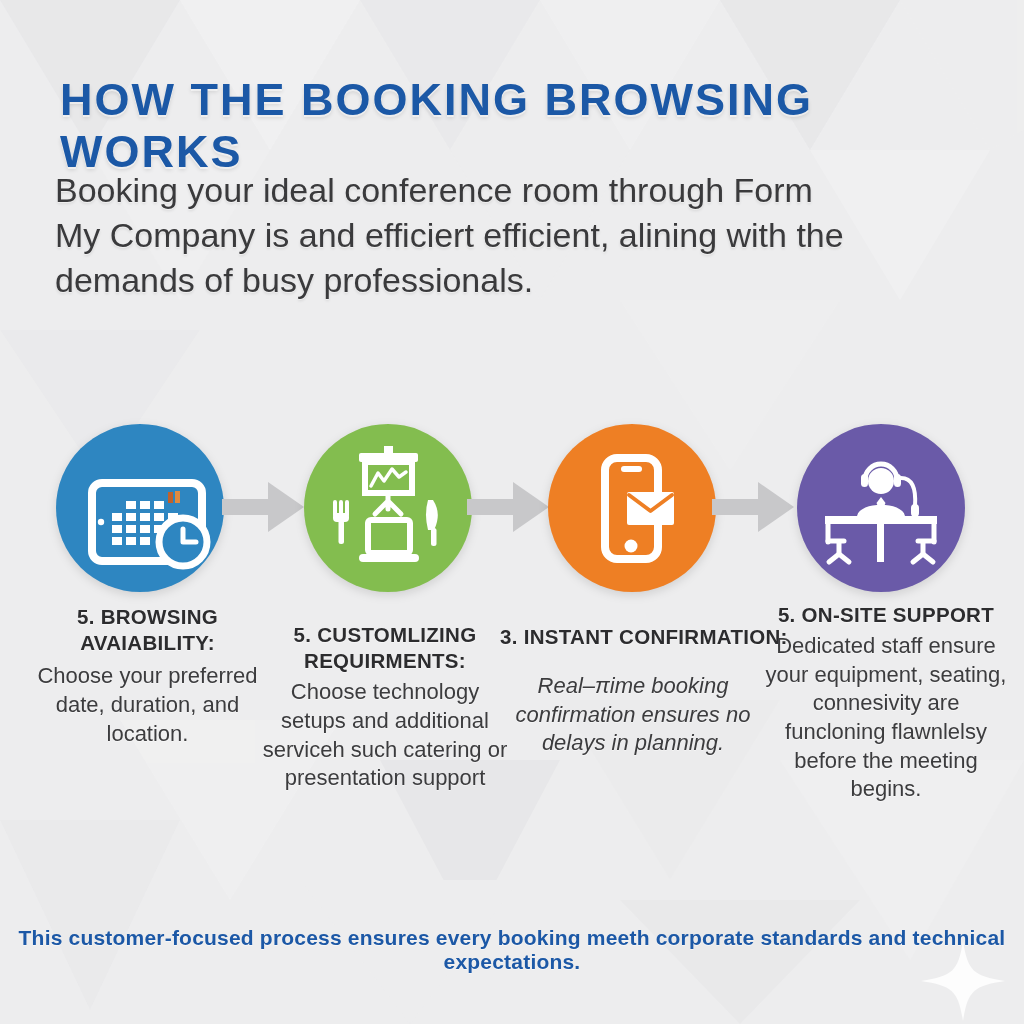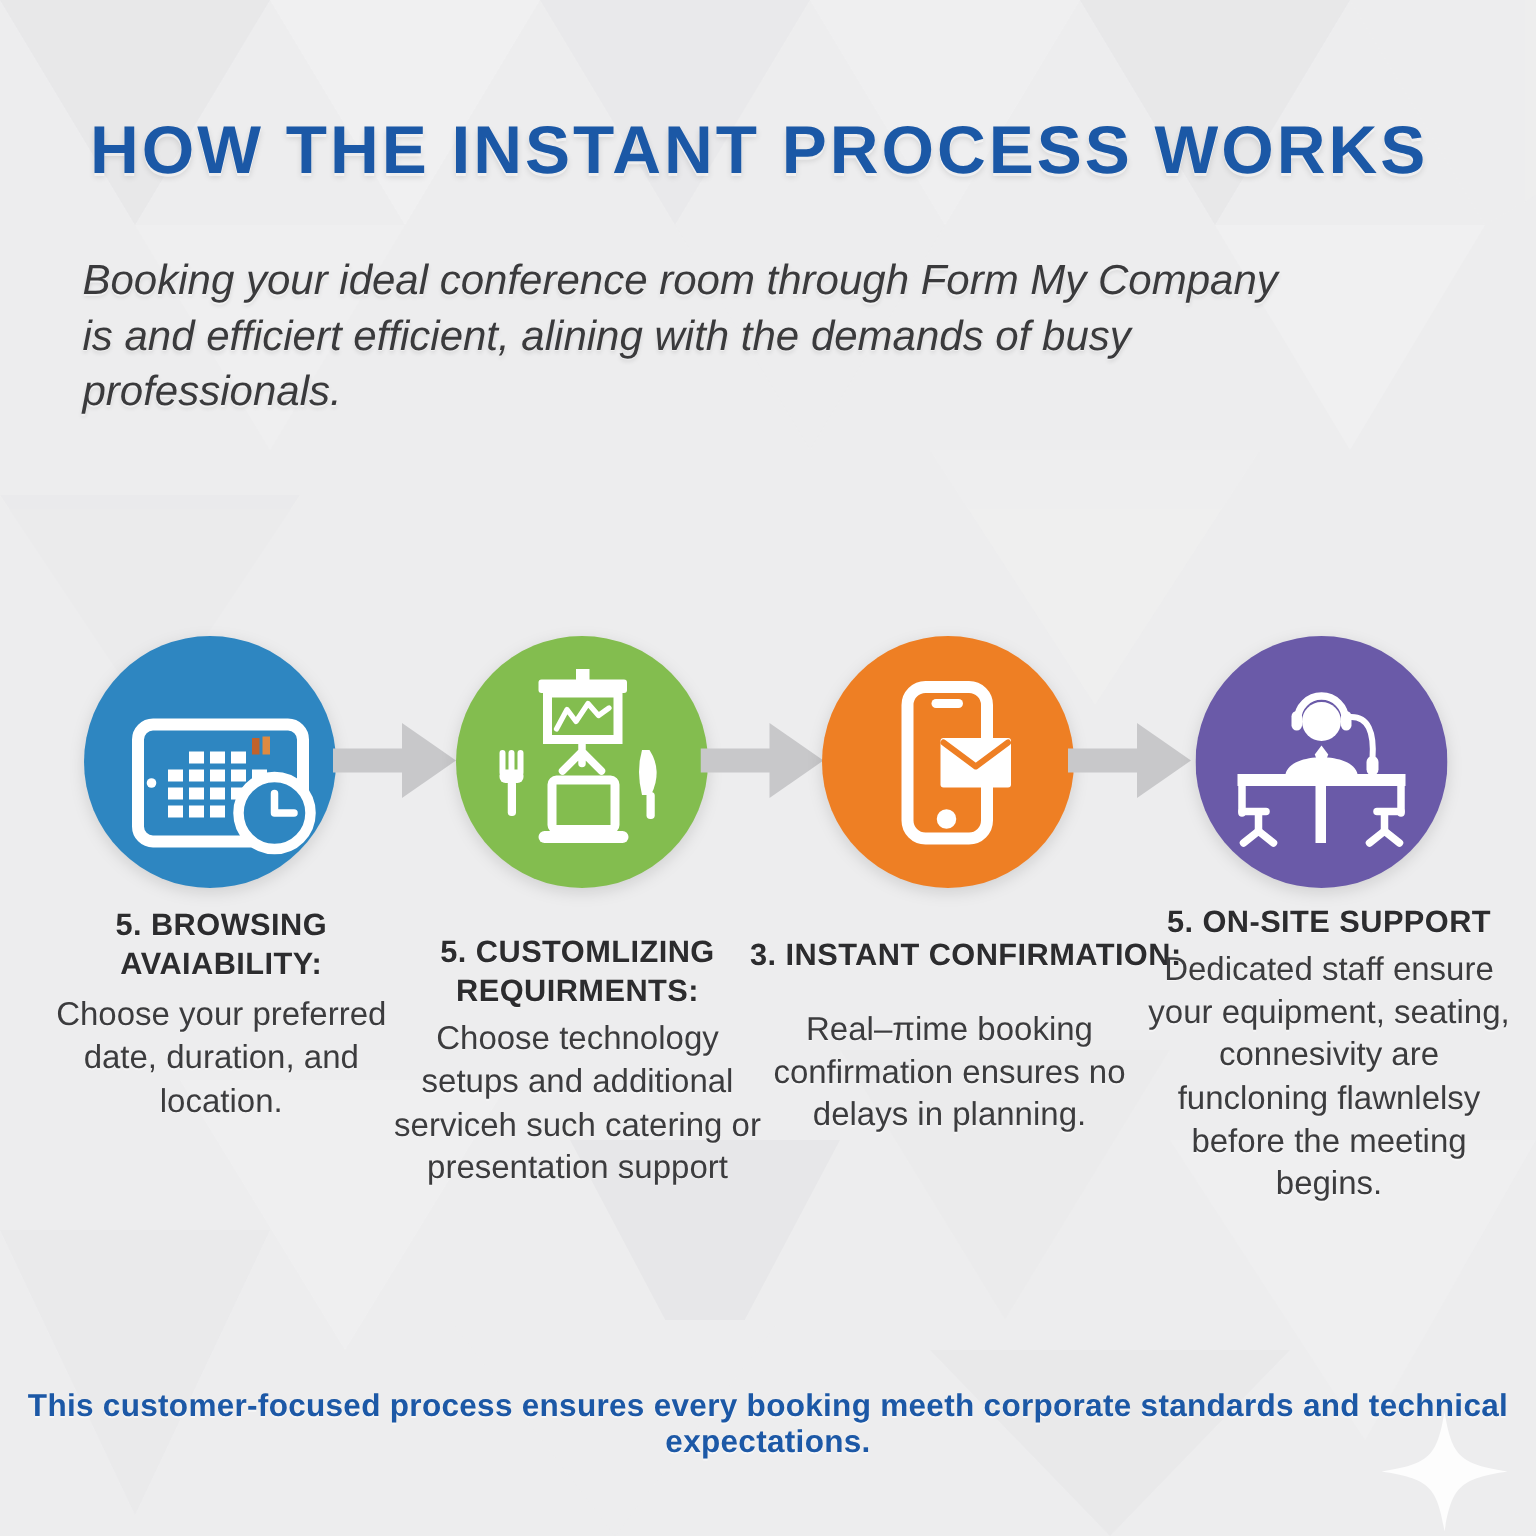--- a/index.html
+++ b/index.html
@@ -14,23 +14,22 @@
   .bg-pattern { position: absolute; inset: 0; pointer-events: none; }
 
   .title {
     position: absolute; left: 60px; top: 74px; width: 920px;
     font-size: 45px; font-weight: 800; letter-spacing: 2px;
     color: #1b58a6;
     text-shadow: 0 2px 0 rgba(255,255,255,.55), 0 3px 4px rgba(0,0,0,.12);
   }
   .intro {
     position: absolute; left: 55px; top: 168px; width: 800px;
-    font-size: 28px; line-height: 1.33; color: #3a3a3c;
+    font-size: 34px; line-height: 1.33; color: #3a3a3c;
     text-shadow: 0 1px 0 rgba(255,255,255,.5), 0 2px 3px rgba(0,0,0,.10);
-    font-style: italic;
   }
 
   .circle-wrap { position: absolute; width: 168px; height: 168px; top: 424px; }
   .c1 { left: 56px; }  .c2 { left: 304px; }  .c3 { left: 548px; }  .c4 { left: 797px; }
   .circle-wrap svg { width: 168px; height: 168px; display: block;
     filter: drop-shadow(0 3px 5px rgba(0,0,0,.12)); }
 
   .arrow { position: absolute; top: 477px; width: 84px; height: 60px; }
   .a1 { left: 222px; } .a2 { left: 467px; } .a3 { left: 712px; }
 
@@ -43,21 +42,21 @@
     font-size: 20.5px; font-weight: 800; line-height: 1.28; color: #2c2c2e;
     letter-spacing: 0.3px;
     text-shadow: 0 1px 0 rgba(255,255,255,.5);
   }
   .step-body {
     margin-top: 4px;
     font-size: 22px; line-height: 1.3; color: #3c3c3e;
     text-shadow: 0 1px 0 rgba(255,255,255,.45);
   }
   .s3 .step-heading { white-space: nowrap; }
-  .s3 .step-body { margin-top: 22px; }
+  .s3 .step-body { margin-top: 22px; font-style: italic; }
   .s1 .step-body { margin-top: 6px; }
 
   .footer-line {
     position: absolute; left: 0; top: 926px; width: 1024px;
     text-align: center; font-size: 21px; font-weight: 600;
     color: #1c58a6; letter-spacing: 0.2px;
     text-shadow: 0 1px 0 rgba(255,255,255,.5);
   }
   .sparkle { position: absolute; left: 918px; top: 938px; width: 90px; height: 86px; }
 </style>
@@ -82,21 +81,21 @@
       <polygon points="380,760 560,760 470,930" fill="#e3e3e5"></polygon>
       <polygon points="120,720 340,720 230,900" fill="#f2f2f3"></polygon>
       <polygon points="560,700 780,700 670,880" fill="#ebebec"></polygon>
       <polygon points="780,760 1024,760 910,960" fill="#f1f1f2"></polygon>
       <polygon points="0,820 180,820 90,1010" fill="#e8e8ea"></polygon>
       <polygon points="300,880 520,880 410,1024" fill="#ededee"></polygon>
       <polygon points="620,900 860,900 740,1024" fill="#e6e6e8"></polygon>
     </g>
   </svg>
 
-  <h1 class="title">HOW THE INSTANT PROCESS WORKS</h1>
+  <h1 class="title">HOW THE BOOKING BROWSING WORKS</h1>
 
   <p class="intro">Booking your ideal conference room through Form My Company is and efficiert efficient, alining with the demands of busy professionals.</p>
 
   <div class="circle-wrap c1">
     <svg viewBox="0 0 168 168">
       <circle cx="84" cy="84" r="84" fill="#2e86c1"></circle>
       <rect x="36" y="59" width="110" height="78" rx="10" fill="none" stroke="#ffffff" stroke-width="8"></rect>
       <circle cx="45" cy="98" r="3.2" fill="#ffffff"></circle>
       <circle cx="137" cy="98" r="3.2" fill="#ffffff"></circle>
       <g fill="#ffffff">

